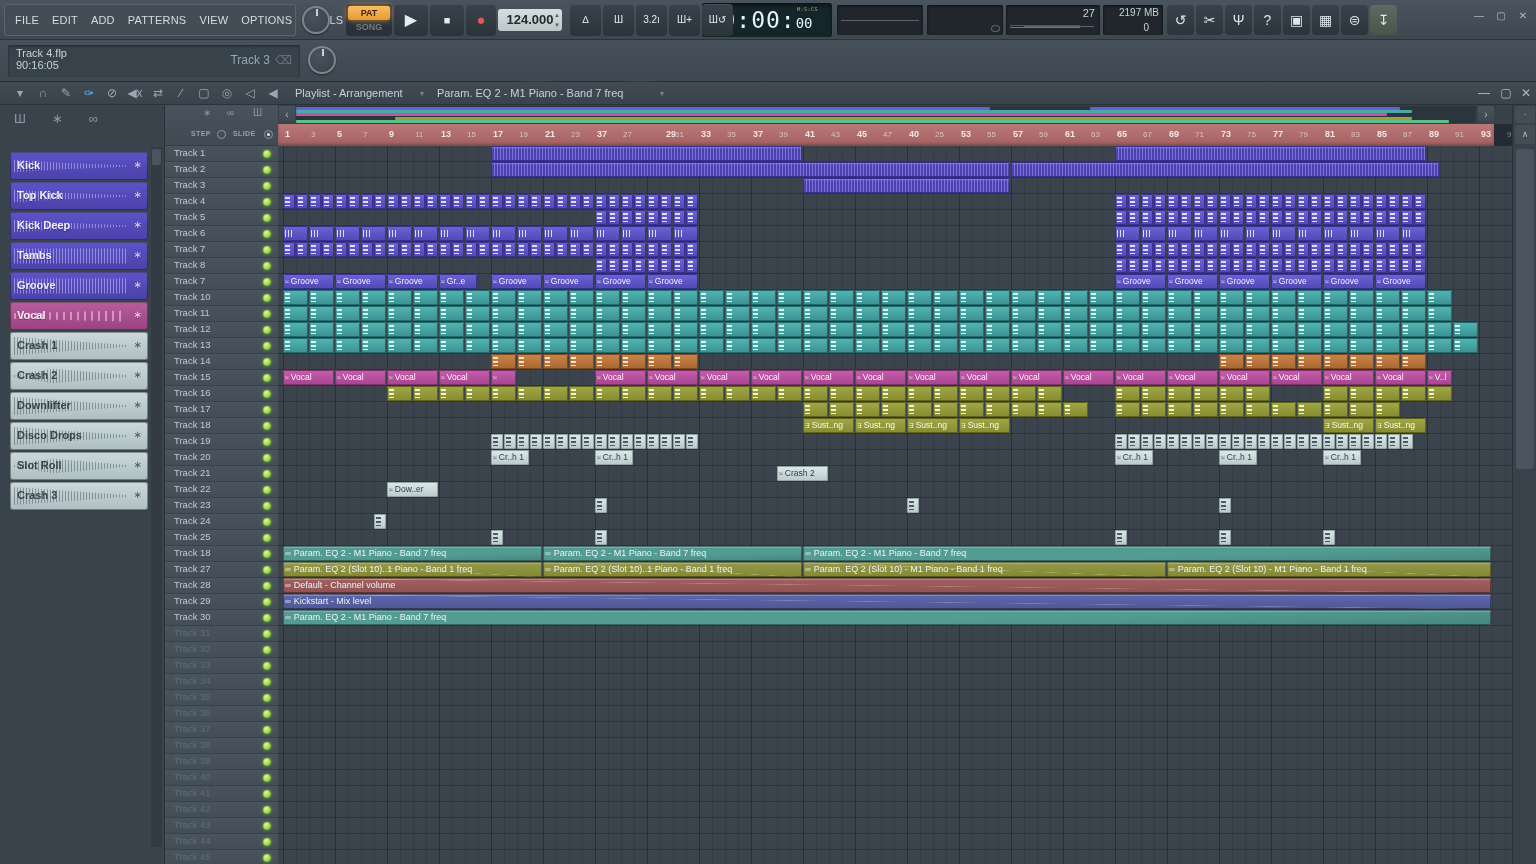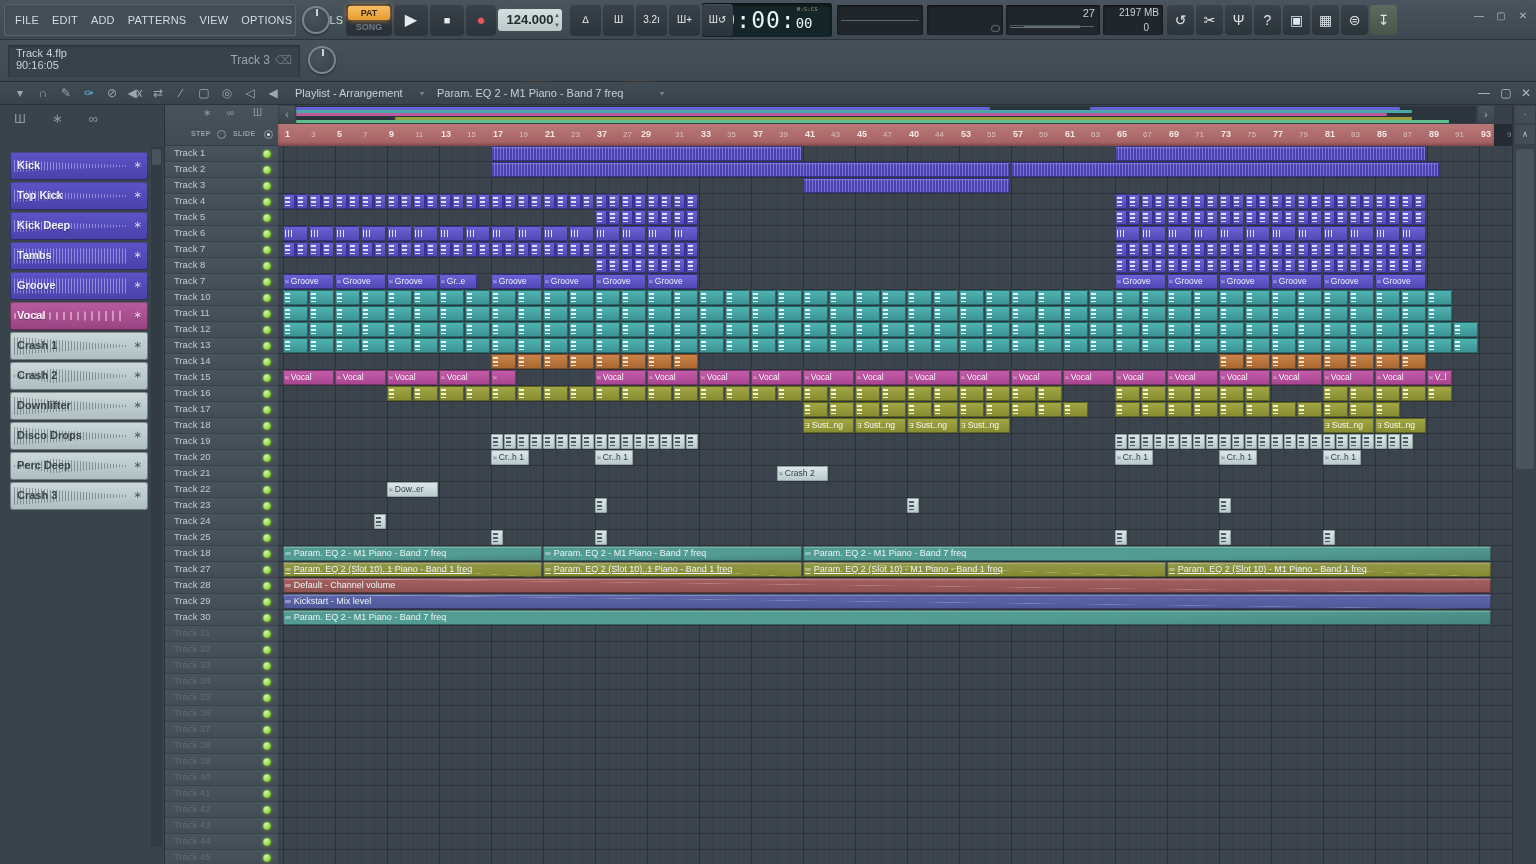--- a/index.html
+++ b/index.html
@@ -168,21 +168,21 @@
     background:repeating-linear-gradient(180deg,var(--gl) 0 2px,transparent 2px 4px);}
   .k-wblk::before{width:9px;background:repeating-linear-gradient(90deg,var(--gl) 0 1px,transparent 1px 3px);height:7px;top:4px;}
   .k-long{background:repeating-linear-gradient(90deg,#7A71DC 0 1px,#4C42AE 1px 3px);
     box-shadow:inset 0 0 0 1px #37308F, inset 0 2px 2px rgba(255,255,255,.25);}
   .k-lab .ic{font-size:7px;margin-right:2px;opacity:.9;}
   .k-auto{height:15px;box-shadow:inset 0 0 0 1px rgba(0,0,0,.35), inset 0 2px 0 rgba(255,255,255,.22);
     color:#ECF4F4;font-size:9px;}
   .k-auto .ic{font-size:8px;margin-right:3px;opacity:.9;}
   .a-ateal{background:linear-gradient(178deg,#529C94 60%,#47867F),
     linear-gradient(to top right,transparent 48%,rgba(220,245,245,.3) 49.2%,transparent 50.6%) #4E968E;}
-  .a-aolive{background:linear-gradient(to top right,transparent 48%,rgba(245,250,225,.3) 49.2%,transparent 50.6%),linear-gradient(#959A4E,#83882F);text-decoration:underline;}
+  .a-aolive{background:linear-gradient(to top right,transparent 48%,rgba(245,250,225,.3) 49.2%,transparent 50.6%),linear-gradient(#959A4E,#83882F);}
   .a-amaroon{background:linear-gradient(to top right,transparent 48%,rgba(255,230,230,.28) 49.2%,transparent 50.6%),linear-gradient(#A56060,#8F5252);}
   .a-ablue{background:linear-gradient(to top right,transparent 48%,rgba(225,232,255,.28) 49.2%,transparent 50.6%),linear-gradient(#5D67AC,#4F5896);}
 
   
   #vscroll{position:absolute;left:1512px;top:23px;width:24px;height:759px;background:#39424B;border-left:1px solid #2A3138;}
   #vscorner{position:absolute;left:2px;top:1px;width:20px;height:17px;background:#434D56;border-radius:2px;
     color:#AEBAC2;font-size:9px;text-align:center;line-height:17px;}
   #vsup{position:absolute;left:2px;top:20px;width:20px;height:19px;background:#434D56;border-radius:2px;
     color:#AEBAC2;font-size:9px;text-align:center;line-height:19px;}
   #vsthumb{position:absolute;left:3px;top:44px;width:18px;height:320px;background:#4A545E;border-radius:3px;}
@@ -361,21 +361,21 @@
           <span class="nm">Downlifter</span>
           <span class="aic">∗</span>
         </div>
         <div class="pitem silver">
           <div class="wave decay"></div>
           <span class="nm">Disco Drops</span>
           <span class="aic">∗</span>
         </div>
         <div class="pitem silver">
           <div class="wave swell"></div>
-          <span class="nm">Perc Deep</span>
+          <span class="nm">Slot Roll</span>
           <span class="aic">∗</span>
         </div>
         <div class="pitem silver">
           <div class="wave decay"></div>
           <span class="nm">Crash 3</span>
           <span class="aic">∗</span>
         </div>
       </div>
     <div id="pickerscroll">
         <div class="th"></div>
@@ -598,32 +598,32 @@
         <span class="rnum" style="left: 111px;">9</span>
         <span class="rnum dm" style="left: 137px;">11</span>
         <span class="rnum" style="left: 163px;">13</span>
         <span class="rnum dm" style="left: 189px;">15</span>
         <span class="rnum" style="left: 215px;">17</span>
         <span class="rnum dm" style="left: 241px;">19</span>
         <span class="rnum" style="left: 267px;">21</span>
         <span class="rnum dm" style="left: 293px;">23</span>
         <span class="rnum" style="left: 319px;">37</span>
         <span class="rnum dm" style="left: 345px;">27</span>
-        <span class="rnum" style="left: 363px;">29</span>
+        <span class="rnum" style="left: 388px;">29</span>
         <span class="rnum dm" style="left: 397px;">31</span>
         <span class="rnum" style="left: 423px;">33</span>
         <span class="rnum dm" style="left: 449px;">35</span>
         <span class="rnum" style="left: 475px;">37</span>
         <span class="rnum dm" style="left: 501px;">39</span>
         <span class="rnum" style="left: 527px;">41</span>
         <span class="rnum dm" style="left: 553px;">43</span>
         <span class="rnum" style="left: 579px;">45</span>
         <span class="rnum dm" style="left: 605px;">47</span>
         <span class="rnum" style="left: 631px;">40</span>
-        <span class="rnum dm" style="left: 657px;">44</span>
+        <span class="rnum dm" style="left: 657px;">25</span>
         <span class="rnum" style="left: 683px;">53</span>
         <span class="rnum dm" style="left: 709px;">55</span>
         <span class="rnum" style="left: 735px;">57</span>
         <span class="rnum dm" style="left: 761px;">59</span>
         <span class="rnum" style="left: 787px;">61</span>
         <span class="rnum dm" style="left: 813px;">63</span>
         <span class="rnum" style="left: 839px;">65</span>
         <span class="rnum dm" style="left: 865px;">67</span>
         <span class="rnum" style="left: 891px;">69</span>
         <span class="rnum dm" style="left: 917px;">71</span>

